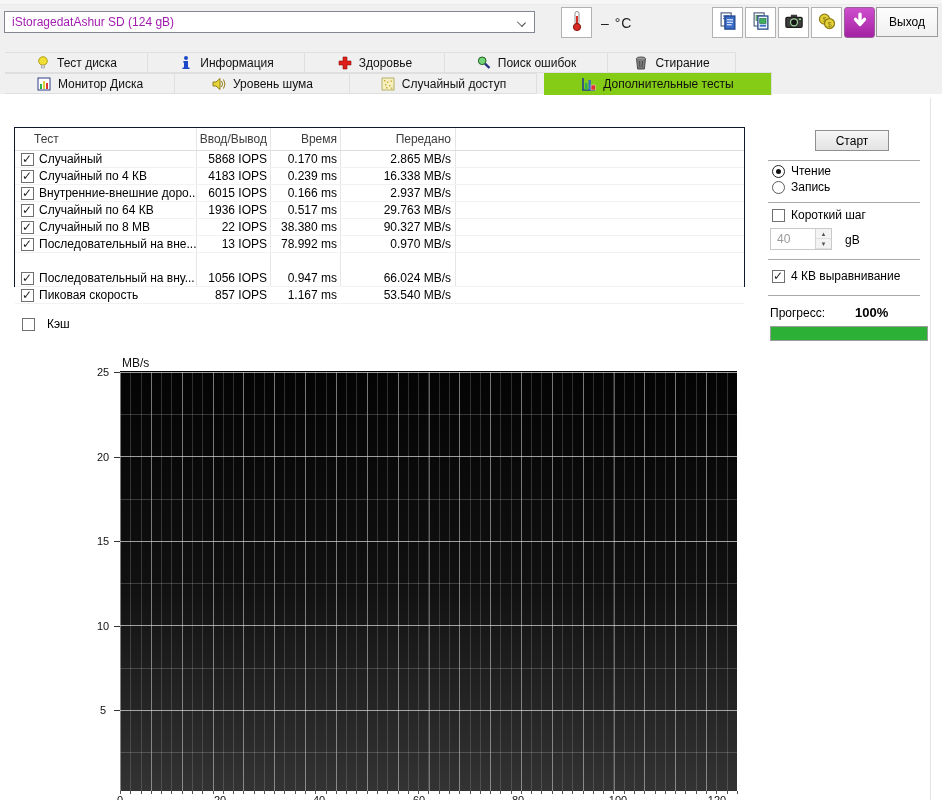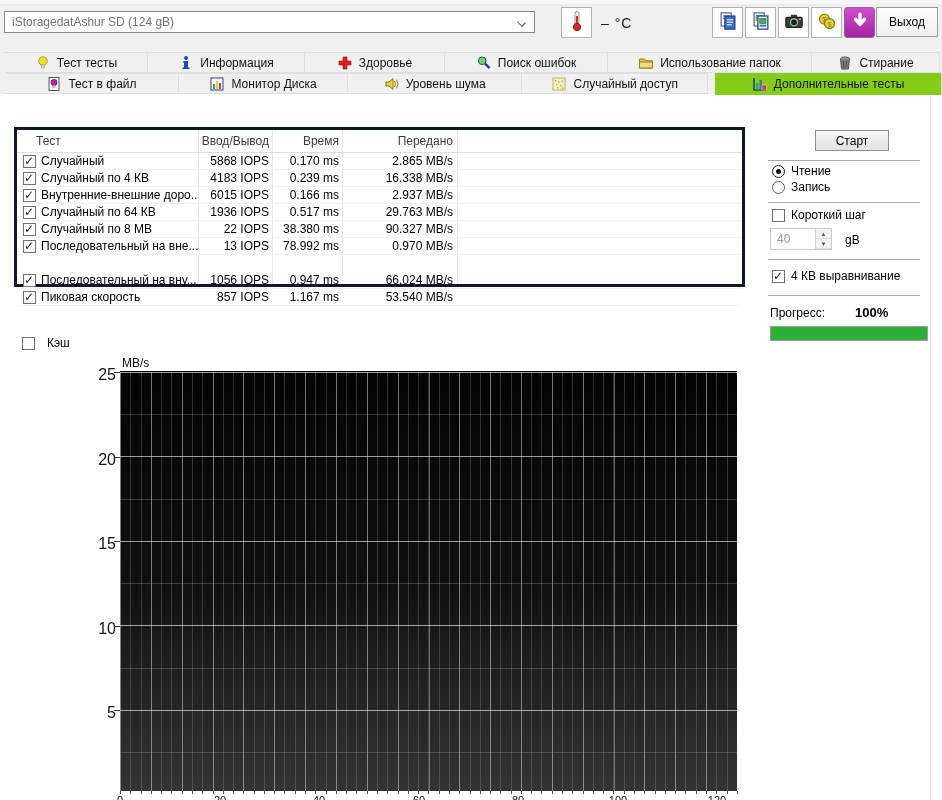--- a/index.html
+++ b/index.html
@@ -12,21 +12,21 @@
     color:#000;
   }
   .abs { position:absolute; }
 
   
   .topstrip { left:0; top:0; width:942px; height:5px; background:#f7f7f7; border-bottom:1px solid #ececec; }
   .device-select {
     left:4px; top:11px; width:531px; height:22px;
     background:#fff; border:1px solid #828790;
     display:flex; align-items:center; padding-left:7px;
-    color:#737373; cursor:default;
+    color:#a21caf; cursor:default;
   }
   .device-select .chev {
     position:absolute; right:9px; top:7px; width:7px; height:7px;
     border-right:1.6px solid #444; border-bottom:1.6px solid #444;
     transform:rotate(45deg) scale(1,.8);
   }
   .tool-btn {
     background:#fff; border:1px solid #b2b2b2;
     display:flex; align-items:center; justify-content:center;
   }
@@ -53,21 +53,21 @@
     background:#84cc16; border-bottom:none; height:23px; margin-top:-1px;
     z-index:5; position:relative;margin-left:7px;
   }
   .tab .ticon { width:16px; height:16px; flex:0 0 16px; }
   .tab .ticon svg { width:16px; height:16px; display:block; }
 
   
   .content { left:0; top:94px; width:942px; height:706px; background:#fff; }
 
   
-  .rtable { left:14px; top:127px; width:731px; height:160px; background:#fff; border:3px solid #0f172a; }
+  .rtable { left:14px; top:127px; width:731px; height:160px; background:#fff; border:1px solid #0f172a; }
   .rtable .vline { position:absolute; top:0; bottom:0; width:1px; background:#e6e6e6; }
   .thead { position:absolute; left:0; top:0; width:100%; height:23px; border-bottom:1px solid #dedede;
            display:flex; align-items:center; color:#3c3c3c; }
   .trow { position:absolute; left:0; width:100%; height:17px; display:flex; align-items:center;
           border-bottom:1px solid #f2f2f2; }
   .c-test  { width:181px; padding-left:6px; display:flex; align-items:center; gap:5px; overflow:hidden; white-space:nowrap; }
   .thead .c-test { padding-left:19px; }
   .c-iops  { width:74px;  text-align:right; padding-right:3px; white-space:nowrap; }
   .c-time  { width:70px;  text-align:right; padding-right:3px; white-space:nowrap; }
   .c-trans { width:115px; text-align:right; padding-right:4px; white-space:nowrap; }
@@ -107,21 +107,21 @@
     left:120px; top:371px; width:617px; height:420px;
     background:
       repeating-linear-gradient(to bottom, rgba(225,225,225,.60) 0 1px, transparent 1px 84.5px),
       repeating-linear-gradient(to bottom, rgba(170,170,170,.30) 0 1px, transparent 1px 42.25px),
       repeating-linear-gradient(to right, rgba(205,205,205,.45) 0 1px, transparent 1px 30.85px),
       repeating-linear-gradient(to right, rgba(150,150,150,.30) 0 1px, transparent 1px 10.28px),
       linear-gradient(to bottom, #040404 0%, #101010 50%, #333333 100%);
     border-top:1px solid #000;
   }
   .ylab { left:122px; top:356px; font-size:12px; color:#111; }
-  .ytick { position:absolute; width:26px; text-align:right; color:#111; font-size:16px; }
+  .ytick { position:absolute; width:26px; text-align:center; color:#111; font-size:11px; }
   .ytickmark { position:absolute; width:6px; height:1px; background:#333; left:114px; }
   .xtickstrip {
     left:120px; top:791px; width:618px; height:3px;
     background:repeating-linear-gradient(to right, rgba(40,40,40,.8) 0 1px, transparent 1px 10.28px);
   }
   .xtick { position:absolute; top:794px; width:30px; text-align:center; font-size:11px; color:#111; }
 
   
   .lbl { white-space:nowrap; }
   .bold { font-weight:bold; }
@@ -204,21 +204,21 @@
 
 <div class="abs tabrow tabrow1">
   <div class="tabspacer"></div>
   <div class="tab" style="width:143px">
     <span class="ticon">
         <svg viewBox="0 0 16 16">
           <circle cx="8" cy="6" r="4.3" fill="#f2df33" stroke="#b1a017"></circle>
           <rect x="6.3" y="10" width="3.4" height="3" fill="#d9d9d9" stroke="#8a8a8a" stroke-width=".5"></rect>
         </svg>
       </span>
-    <span>Тест тесты</span>
+    <span>Тест диска</span>
   </div>
   <div class="tab" style="width:157px">
     <span class="ticon">
         <svg viewBox="0 0 16 16">
           <circle cx="8" cy="3" r="2" fill="#1d48c9"></circle>
           <path d="M5.5 6 h4.5 v6.5 h1.5 v1.5 h-7 v-1.5 h1.5 v-5 h-1z" fill="#1d48c9"></path>
         </svg>
       </span>
     <span>Информация</span>
   </div>
@@ -231,55 +231,36 @@
     <span>Здоровье</span>
   </div>
   <div class="tab" style="width:163px">
     <span class="ticon">
         <svg viewBox="0 0 16 16">
           <circle cx="6.2" cy="5.8" r="3.8" fill="#74d478" stroke="#1d5e21"></circle>
           <line x1="9" y1="8.6" x2="13.5" y2="13" stroke="#26317e" stroke-width="2.4"></line>
         </svg>
       </span>
     <span>Поиск ошибок</span>
-  </div>
-  <div class="tab" style="width:204px">
-    <span class="ticon">
-        <svg viewBox="0 0 16 16">
-          <path d="M1.5 4 h5 l1.3 1.8 h6.7 v7.2 H1.5 z" fill="#e9c64b" stroke="#9a7d1c"></path>
-          <path d="M1.5 7 h13 v6 H1.5 z" fill="#f4da74" stroke="#9a7d1c"></path>
-        </svg>
-      </span>
-    <span>Использование папок</span>
   </div>
   <div class="tab" style="width:128px">
     <span class="ticon">
         <svg viewBox="0 0 16 16">
           <ellipse cx="8" cy="3.6" rx="4.6" ry="1.6" fill="#9a9a9a" stroke="#4d4d4d"></ellipse>
           <path d="M3.6 4 L4.6 14 h6.8 L12.4 4" fill="#7d7d7d" stroke="#4d4d4d"></path>
           <line x1="6.5" y1="6" x2="6.9" y2="12.5" stroke="#4d4d4d"></line>
           <line x1="9.5" y1="6" x2="9.1" y2="12.5" stroke="#4d4d4d"></line>
         </svg>
       </span>
     <span>Стирание</span>
   </div>
 </div>
 
 <div class="abs tabrow tabrow2">
   <div class="tabspacer"></div>
-  <div class="tab" style="width:175px">
-    <span class="ticon">
-        <svg viewBox="0 0 16 16">
-          <rect x="3" y="1.5" width="10" height="13" fill="#fff" stroke="#555"></rect>
-          <circle cx="8" cy="6.5" r="3" fill="#c21fc2" stroke="#6e0e6e"></circle>
-          <rect x="6.8" y="9.5" width="2.4" height="2.2" fill="#cfcfcf" stroke="#777" stroke-width=".4"></rect>
-        </svg>
-      </span>
-    <span>Тест в файл</span>
-  </div>
   <div class="tab" style="width:170px">
     <span class="ticon">
         <svg viewBox="0 0 16 16">
           <rect x="2" y="2" width="12" height="12" fill="#fff" stroke="#2b3f8f"></rect>
           <rect x="4" y="8" width="2" height="5" fill="#2fae4f"></rect>
           <rect x="7" y="5" width="2" height="8" fill="#d9d13a"></rect>
           <rect x="10" y="7" width="2" height="6" fill="#d33"></rect>
         </svg>
       </span>
     <span>Монитор Диска</span>
@@ -405,21 +386,21 @@
     <div class="c-test">
         <span class="cb checked"></span>
         <span>Пиковая скорость</span>
       </div>
     <div class="c-iops">857 IOPS</div>
     <div class="c-time">1.167 ms</div>
     <div class="c-trans">53.540 MB/s</div>
   </div>
 </div>
 
-<div class="abs field-row" style="left:22px;top:336px;gap:12px;">
+<div class="abs field-row" style="left:22px;top:317px;gap:12px;">
   <span class="cb"></span>
   <span class="lbl">Кэш</span>
 </div>
 
 <div class="abs start-btn">
   <span>Старт</span>
 </div>
 
 <div class="abs sep" style="top:160px"></div>
 

